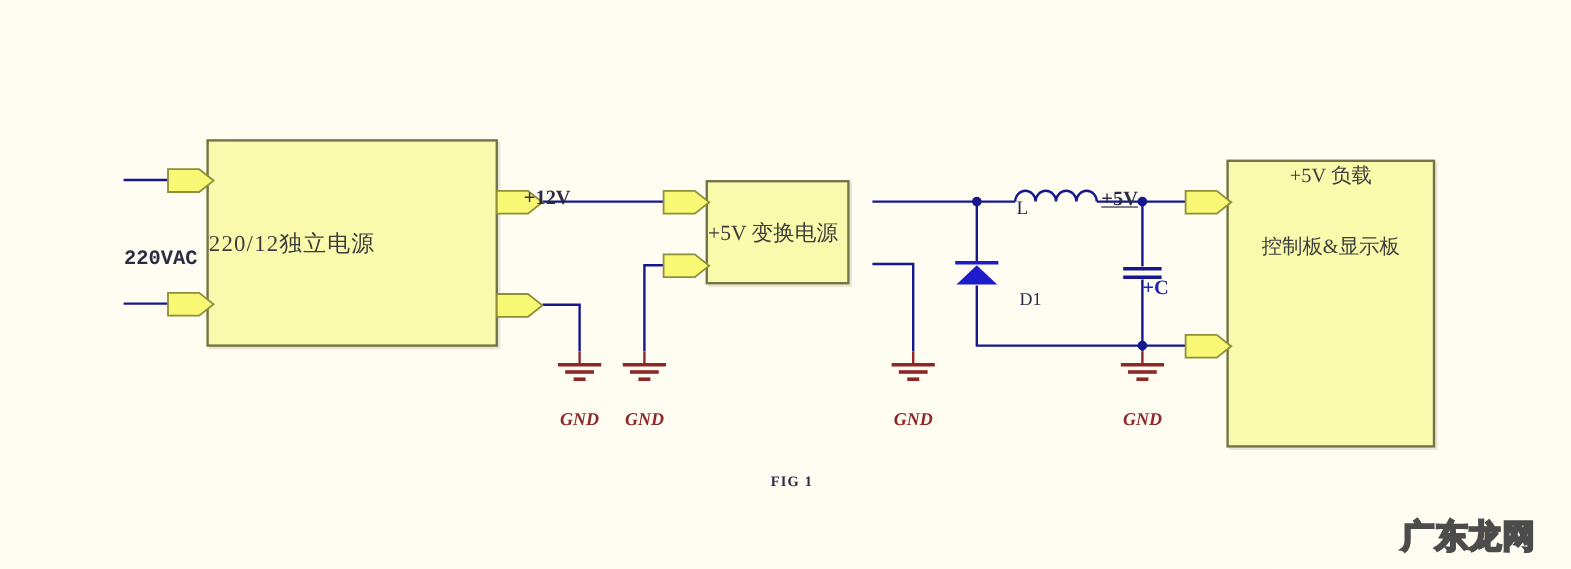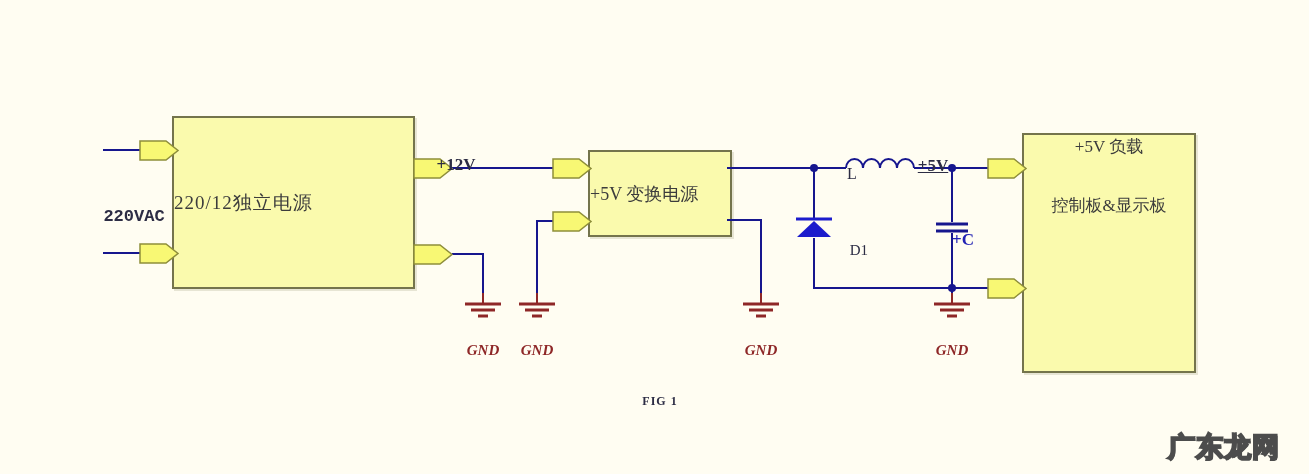--- a/index.html
+++ b/index.html
@@ -22,21 +22,21 @@
   .block{
     position:absolute;z-index:1;box-sizing:border-box;
     background:var(--box_fill,#fafaad);
     border:2px solid var(--box_border,#74744c);
     box-shadow:2px 2px 0 rgba(120,120,80,.18);
     display:flex;align-items:center;justify-content:flex-start;
     color:var(--box_text,#3c3c3c);
     text-align:center;
   }
   .block-psu{left:172px;top:116px;width:243px;height:173px;font-size:19px;letter-spacing:1px;}
-  .block-conv{left:588px;top:150px;width:144px;height:87px;font-size:18px;}
+  .block-conv{left:588px;top:150px;width:120px;height:87px;font-size:18px;}
   .block-load{left:1022px;top:133px;width:174px;height:240px;font-size:17px;flex-direction:column;gap:36px;}
   .lbl{
     position:absolute;z-index:4;
     color:var(--label_dark,#2c2c44);
     font-size:17px;font-weight:bold;text-align:center;white-space:nowrap;margin-top:23px;
   }
   .lbl-ac{left:98px;top:184px;width:72px;font-family:Liberation Mono, monospace;}
   .lbl-12v{left:428px;top:132px;width:56px;}
   .lbl-5v{left:905px;top:133px;width:56px;text-decoration:underline;}
   .lbl-l{left:840px;top:142px;width:24px;font-weight:normal;font-size:16px;}

